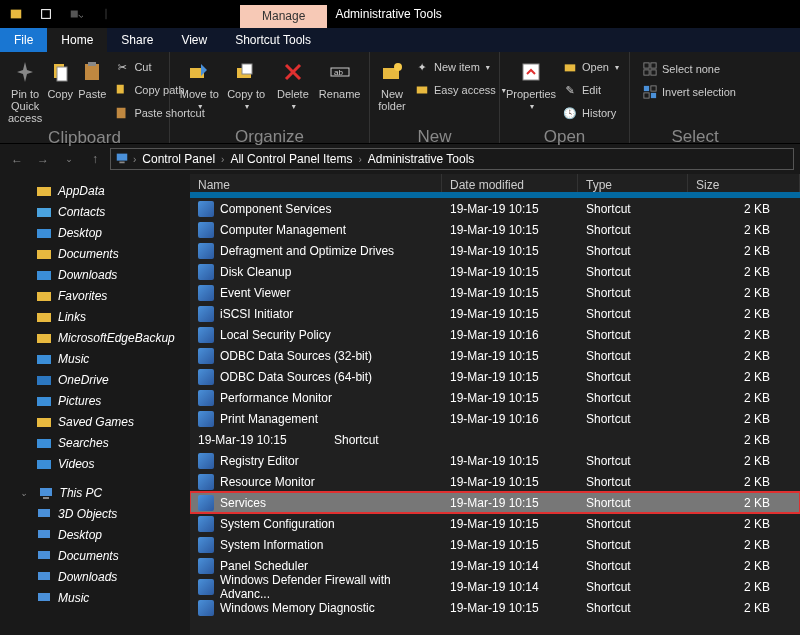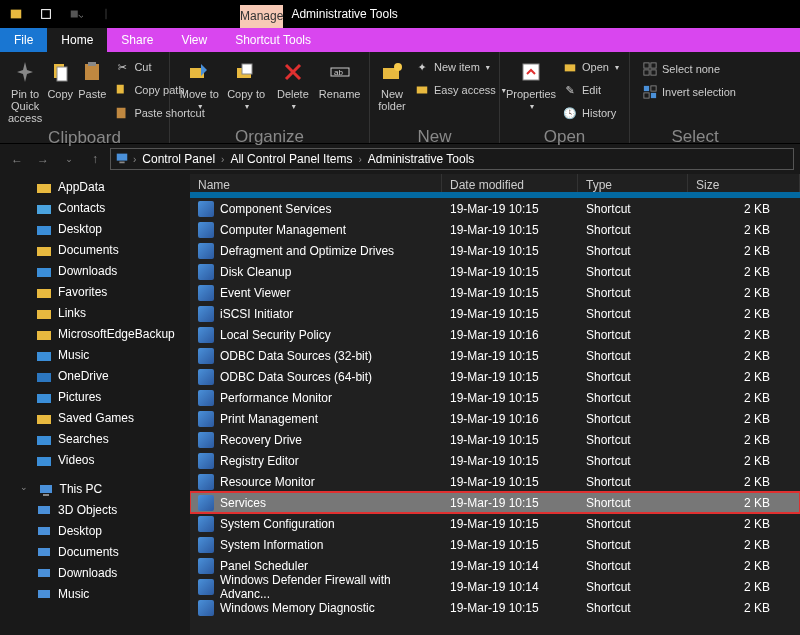--- a/index.html
+++ b/index.html
@@ -2,26 +2,26 @@
 <html><head>
 <meta charset="utf-8">
 <style>
 * { margin: 0; padding: 0; box-sizing: border-box; font-family: "Segoe UI", sans-serif; }
 body { background: #000; color: #ccc; width: 800px; height: 635px; overflow: hidden; font-size: 12px; }
 
 
 .titlebar { height: 28px; background: #000; display: flex; align-items: center; }
 .titlebtn { width: 28px; height: 22px; display: flex; align-items: center; justify-content: center; margin-left: 2px; }
 .titlebtn svg { width: 14px; height: 14px; }
-.tb-tab { color: #fff; font-size: 12px; padding: 0 0; height: 23px; line-height: 23px; margin-top:5px;}
+.tb-tab { color: #fff; font-size: 12px; padding: 0 22px; height: 23px; line-height: 23px; margin-top:5px;}
 .tb-manage { background: #f7c9b6; color: #333; }
 .tb-title { color: #fff; margin-left: 8px; }
 
 
-.menutabs { height: 24px; display: flex; background: #d946ef; }
+.menutabs { height: 24px; display: flex; background: #0f172a; }
 .menutab { padding: 0 14px; height: 24px; line-height: 24px; color: #fff; font-size: 12px; }
 .menutab.file { background: #1976d2; }
 .menutab.active { background: #1b1b1b; }
 
 
 .ribbon { height: 92px; background: #1b1b1b; display: flex; border-bottom: 1px solid #000;}
 .rgroup { border-right: 1px solid #333; padding: 2px 6px 0 6px; display: flex; flex-direction: column; }
 .rgroup .body { flex: 1; display: flex; }
 .rgroup .label { text-align: center; font-size: 17px; color: #888; height: 16px; }
 .bigbtn { display:flex; flex-direction:column; align-items:center; justify-content:flex-start; width:50px; padding:4px 2px; color:#ccc; font-size:11px; text-align:center; gap:2px;}
@@ -34,21 +34,21 @@
 
 .navrow { height: 30px; background: #191919; display:flex; align-items:center; padding:0 6px; gap:4px;}
 .navbtn { width:22px; height:22px; display:flex; align-items:center; justify-content:center; color:#888;}
 .crumb-box { flex:1; height:22px; border:1px solid #555; background:#191919; display:flex; align-items:center; padding:0 4px; font-size:12px;}
 .crumb { padding:0 2px; color:#fff;}
 .csep { color:#888; padding:0 4px; font-size:10px;}
 
 
 .main { display:flex; height: calc(635px - 28px - 24px - 92px - 30px); }
 .sidebar { width:190px; background:#191919; overflow-y:auto; padding:6px 0;}
-.sb-item { display:flex; align-items:flex-start; height:21px; padding-left:36px; gap:6px; font-size:12px; color:#fff;}
+.sb-item { display:flex; align-items:center; height:21px; padding-left:36px; gap:6px; font-size:12px; color:#fff;font-style:italic;}
 .sb-item.hdr { padding-left:20px; font-weight:normal;}
 .sb-ico { width:16px; height:16px; flex-shrink:0;}
 .files { flex:1; background:#202020; display:flex; flex-direction:column;}
 .cols { display:flex; height:24px; border-bottom:6px solid #0369a1; font-size:12px; color:#ccc;}
 .col { padding:4px 8px; border-right:1px solid #333;}
 .c-name { width:252px;}
 .c-date { width:136px;}
 .c-type { width:110px;}
 .c-size { flex:1; text-align:left;}
 .filelist { flex:1; overflow-y:auto;}
@@ -544,24 +544,20 @@
         <div class="frow">
           <div class="fc-name">
             <span class="fico"></span>
             <span>Print Management</span>
           </div>
           <div class="fc-date">19-Mar-19 10:16</div>
           <div class="fc-type">Shortcut</div>
           <div class="fc-size">2 KB</div>
         </div>
         <div class="frow">
-          <div class="fc-name">
-            <span class="fico"></span>
-            <span>Recovery Drive</span>
-          </div>
           <div class="fc-date">19-Mar-19 10:15</div>
           <div class="fc-type">Shortcut</div>
           <div class="fc-size">2 KB</div>
         </div>
         <div class="frow">
           <div class="fc-name">
             <span class="fico"></span>
             <span>Registry Editor</span>
           </div>
           <div class="fc-date">19-Mar-19 10:15</div>

